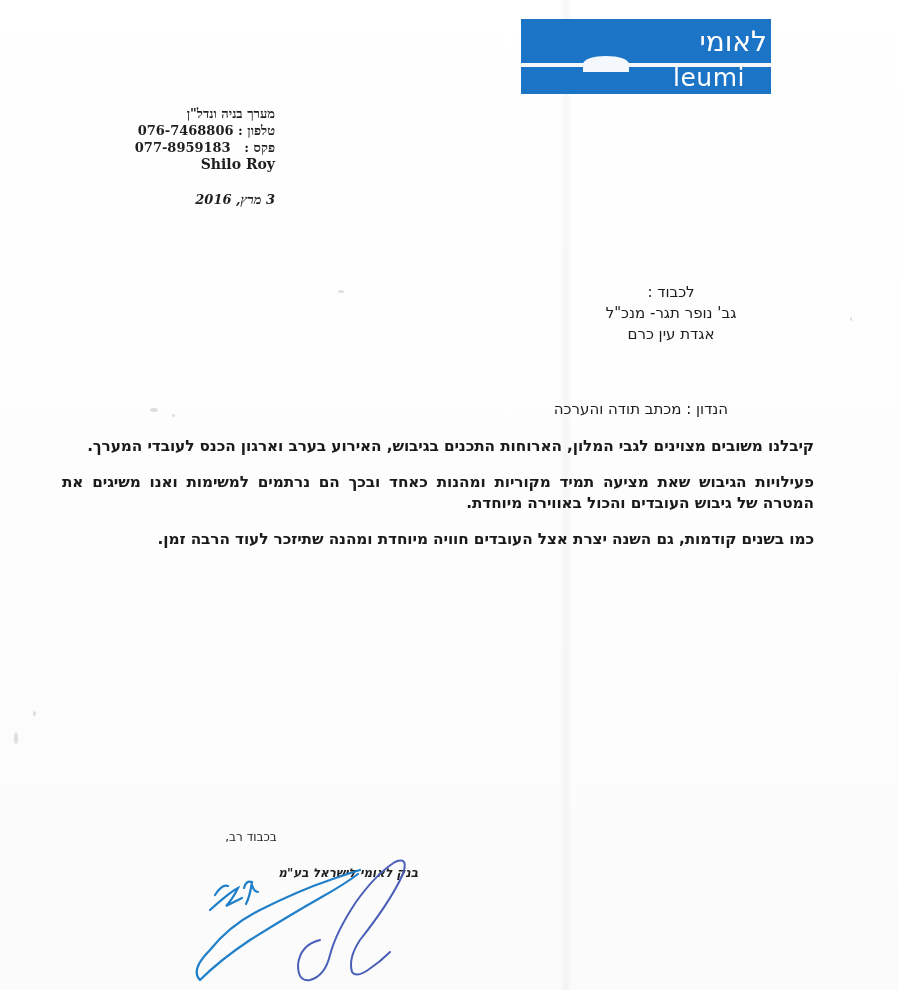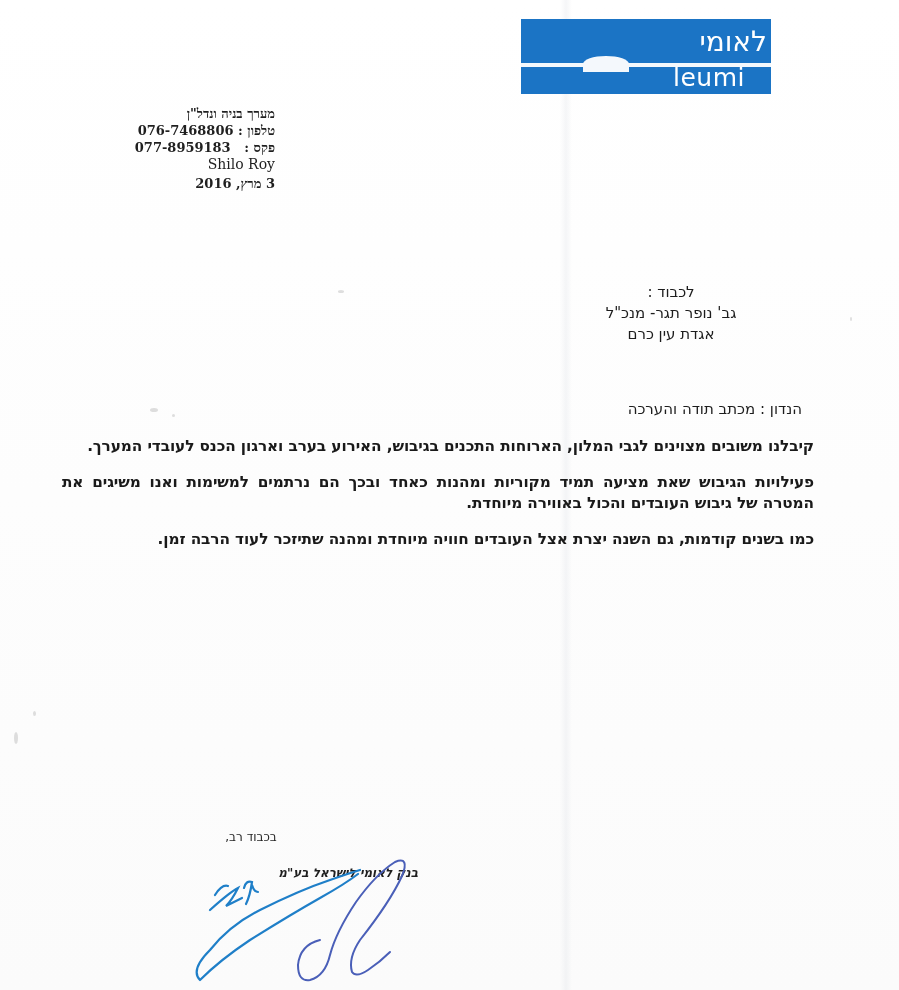--- a/index.html
+++ b/index.html
@@ -50,35 +50,35 @@
     }
 
     
     .sender {
       position: absolute; left: 120px; top: 105px; width: 155px;
       direction: rtl; text-align: right;
       font-family: "DejaVu Serif", "Liberation Serif", serif;
       font-size: 13px; line-height: 17px; color: #1f1f1f; font-weight: bold;
     }
     .sender .row { white-space: nowrap; }
-    .sender .row.ltr { direction: ltr; text-align: right; font-weight: normal; font-size: 14px; }
-    .sender .date { margin-top: 2px; }
+    .sender .row.ltr { direction: ltr; text-align: right; font-weight: bold; font-size: 14px; }
+    .sender .date { margin-top: 18px; font-style: italic; }
 
     
     .recipient {
       position: absolute; left: 540px; top: 282px; width: 262px;
       direction: rtl; text-align: center;
       font-family: "DejaVu Sans", sans-serif;
       font-size: 15px; line-height: 21px; color: #1d1d1d;
     }
 
     
     .subject {
       position: absolute; left: 480px; top: 399px; width: 322px;
-      direction: rtl; text-align: right;
+      direction: rtl; text-align: center;
       font-size: 15px; line-height: 20px; color: #1d1d1d;
     }
 
     
     .body-text {
       position: absolute; left: 62px; top: 436px; width: 752px;
       direction: rtl; text-align: justify;
       font-size: 15.3px; line-height: 21px; color: #1a1a1a;
       font-weight: bold;
       letter-spacing: -0.1px;

